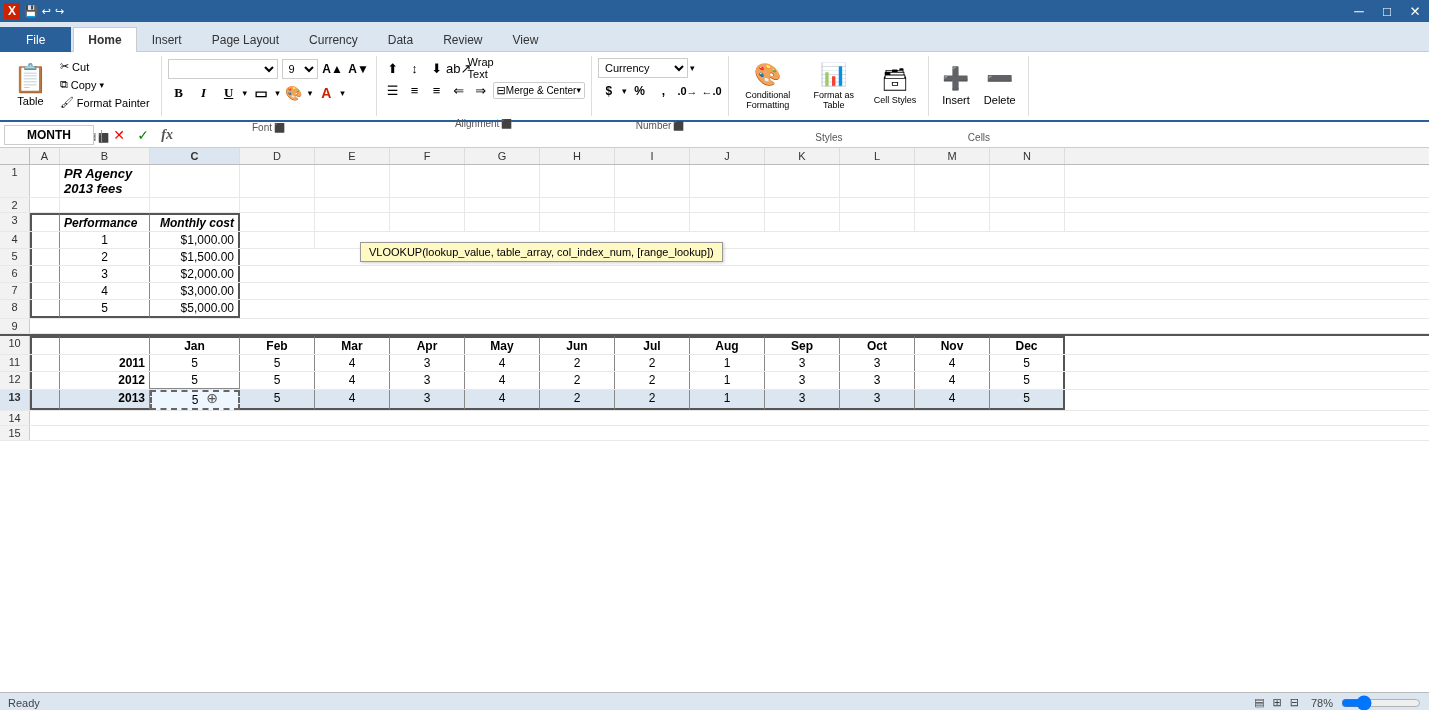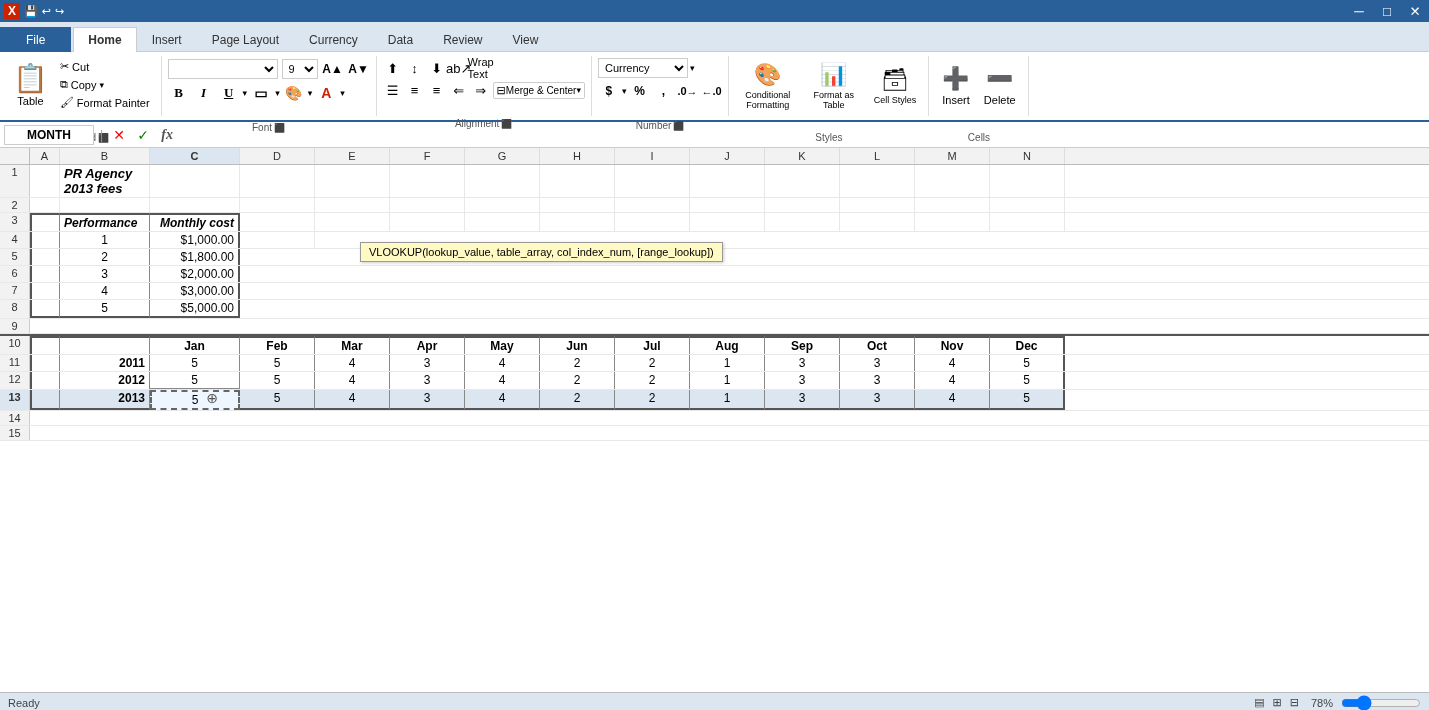--- a/index.html
+++ b/index.html
@@ -506,21 +506,21 @@
     <div style="width:90px;min-width:90px;border-right:1px solid #888;text-align:center;padding:1px 4px;">1</div>
     <div style="width:90px;min-width:90px;border-right:2px solid #555;text-align:right;padding:1px 4px;">$1,000.00</div>
     <div style="width:75px;min-width:75px;border-right:1px solid #e8e8e8;"></div>
     <div style="flex:1;"></div>
   </div>
 
   <div class="spreadsheet-row">
     <div class="row-num">5</div>
     <div style="width:30px;min-width:30px;border-right:1px solid #888; border-left:2px solid #555;"></div>
     <div style="width:90px;min-width:90px;border-right:1px solid #888;text-align:center;padding:1px 4px;">2</div>
-    <div style="width:90px;min-width:90px;border-right:2px solid #555;text-align:right;padding:1px 4px;">$1,800.00</div>
+    <div style="width:90px;min-width:90px;border-right:2px solid #555;text-align:right;padding:1px 4px;">$1,500.00</div>
     <div style="flex:1;"></div>
   </div>
 
   <div class="spreadsheet-row">
     <div class="row-num">6</div>
     <div style="width:30px;min-width:30px;border-right:1px solid #888; border-left:2px solid #555;"></div>
     <div style="width:90px;min-width:90px;border-right:1px solid #888;text-align:center;padding:1px 4px;">3</div>
     <div style="width:90px;min-width:90px;border-right:2px solid #555;text-align:right;padding:1px 4px;">$2,000.00</div>
     <div style="flex:1;"></div>
   </div>

